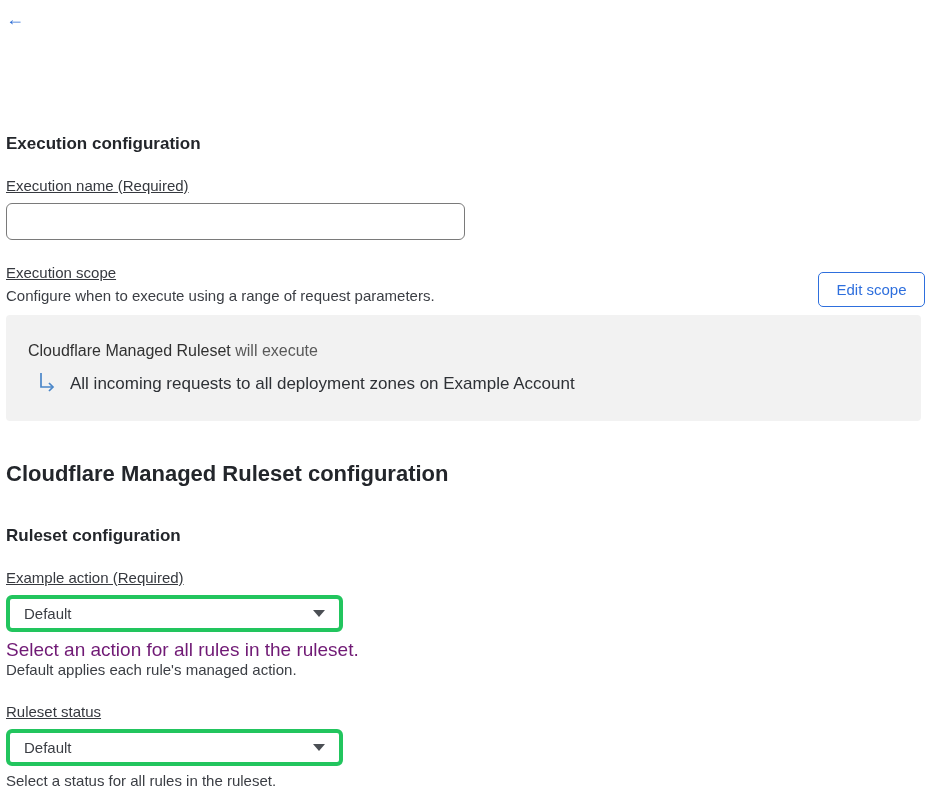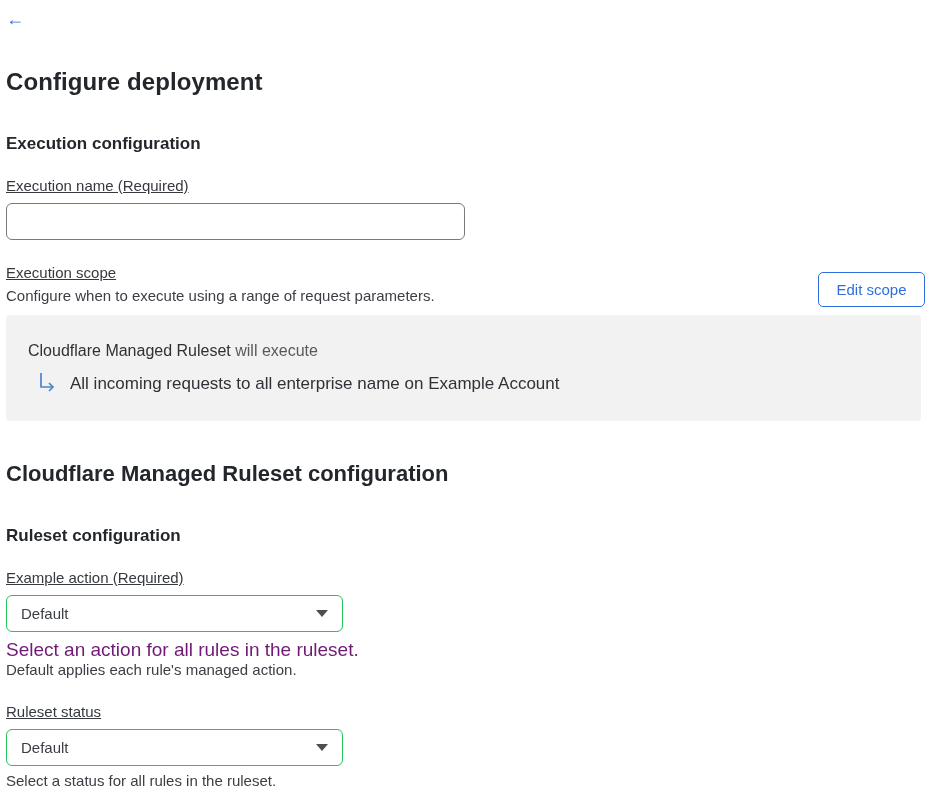--- a/index.html
+++ b/index.html
@@ -107,21 +107,21 @@
     left: 30px; top: 57px;
     display: flex; align-items: center; gap: 12px;
     font-size: 17px;
     color: #2e3136;
   }
   .branch-arrow-icon { display: inline-flex; }
 
   
   .select-box {
     width: 337px; height: 37px;
-    border: 1px solid #22c55e;
+    border: 4px solid #22c55e;
     border-radius: 6px;
     background: #ffffff;
     display: flex; align-items: center;
     padding: 0 14px;
     font-size: 15px;
     color: #3b3e44;
     cursor: pointer;
     justify-content: space-between;
   }
   .select-action { left: 6px; top: 595px; }
@@ -141,21 +141,20 @@
 </style>
 </head>
 <body>
 
 <div class="page">
 
   <a class="abs back-link">
     <span class="back-arrow">←</span>
   </a>
 
-  <div class="abs h1">Configure deployment</div>
 
   <div class="abs h2 h2-exec">Execution configuration</div>
 
   <div class="abs field-label" style="left:6px; top:177px;">Execution name (Required)</div>
 
   <input type="text" class="abs text-input" value="" style="">
 
   <div class="abs field-label scope-label">Execution scope</div>
   <div class="abs scope-desc">Configure when to execute using a range of request parameters.</div>
 
@@ -167,21 +166,21 @@
     <div class="summary-line1">
       <span>Cloudflare Managed Ruleset</span><span class="summary-suffix"> will execute</span>
     </div>
     <div class="summary-line2">
       <span class="branch-arrow-icon">
         <svg width="22" height="24" viewBox="0 0 22 24" fill="none">
           <path d="M5 1 L5 15 L17 15" stroke="#4a86c9" stroke-width="1.7" fill="none"></path>
           <path d="M13 11 L17 15 L13 19" stroke="#4a86c9" stroke-width="1.7" fill="none"></path>
         </svg>
       </span>
-      <span>All incoming requests to all enterprise name on Example Account</span>
+      <span>All incoming requests to all deployment zones on Example Account</span>
     </div>
   </div>
 
   <div class="abs h1b">Cloudflare Managed Ruleset configuration</div>
 
   <div class="abs h2 h2-ruleset">Ruleset configuration</div>
 
   <div class="abs field-label action-label">Example action (Required)</div>
 
   <div class="abs select-box select-action" role="button">

